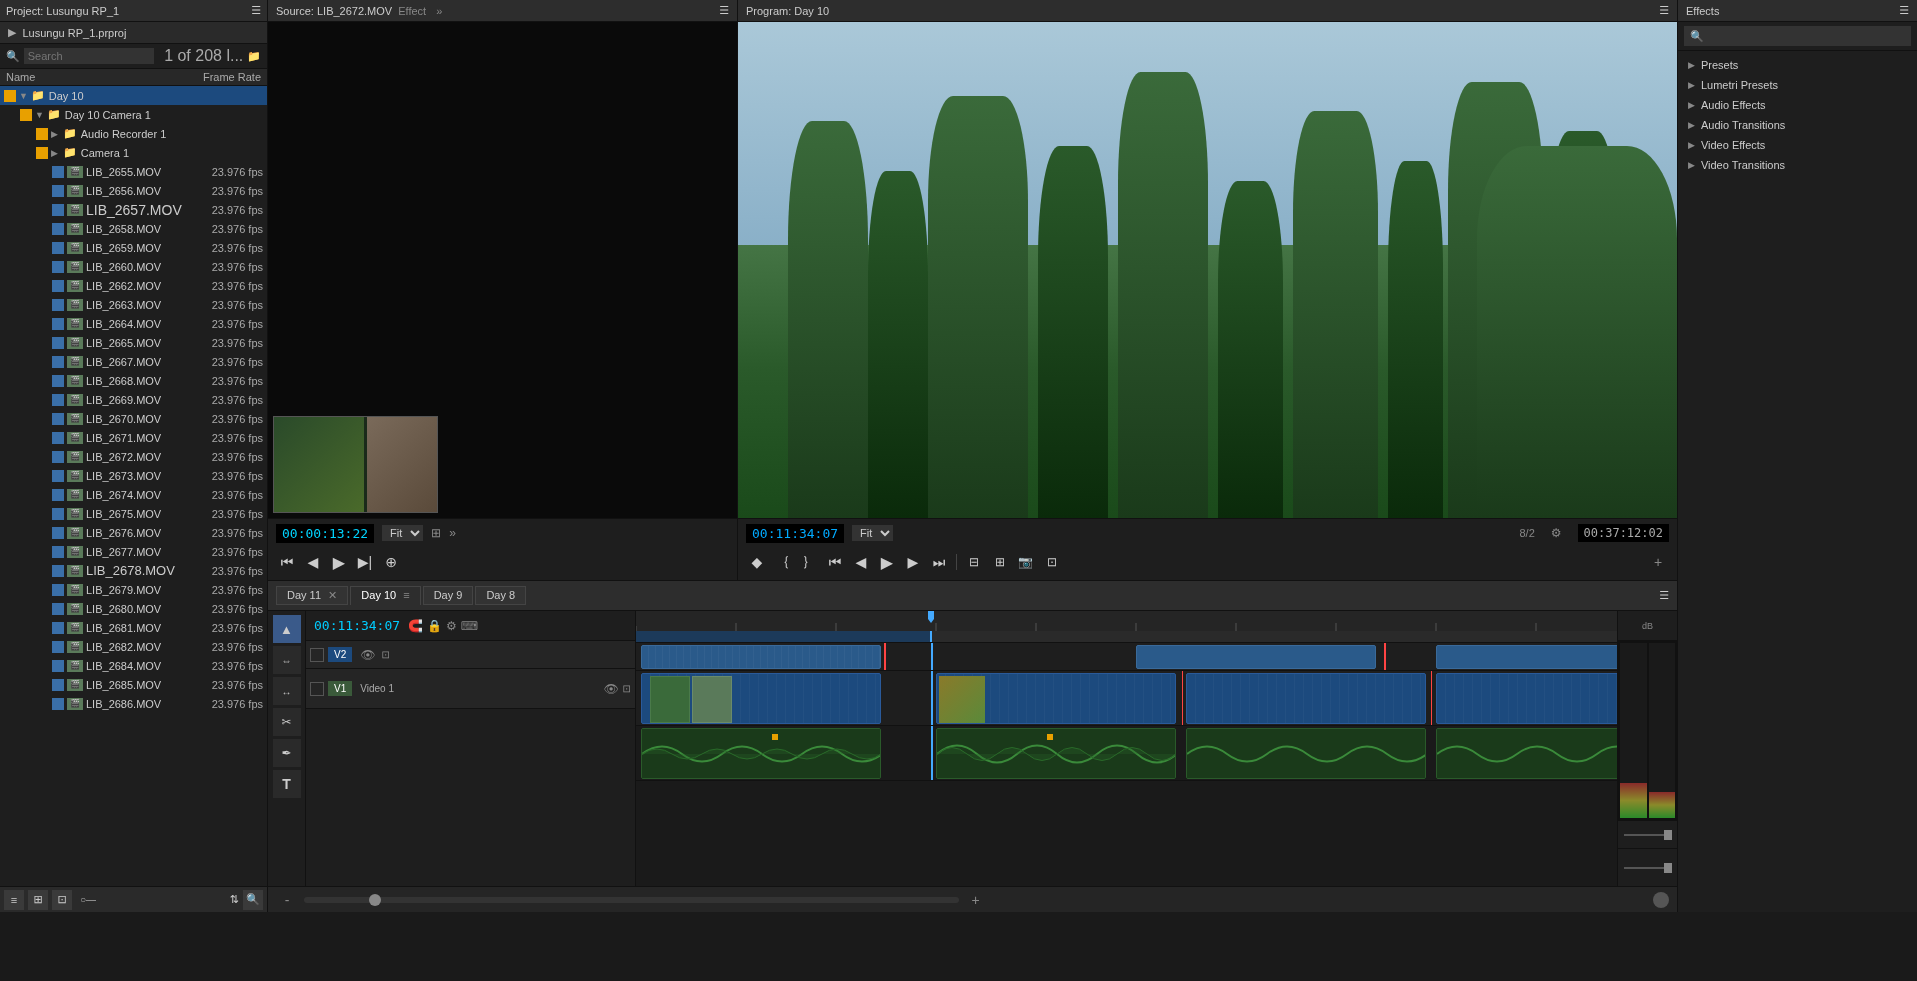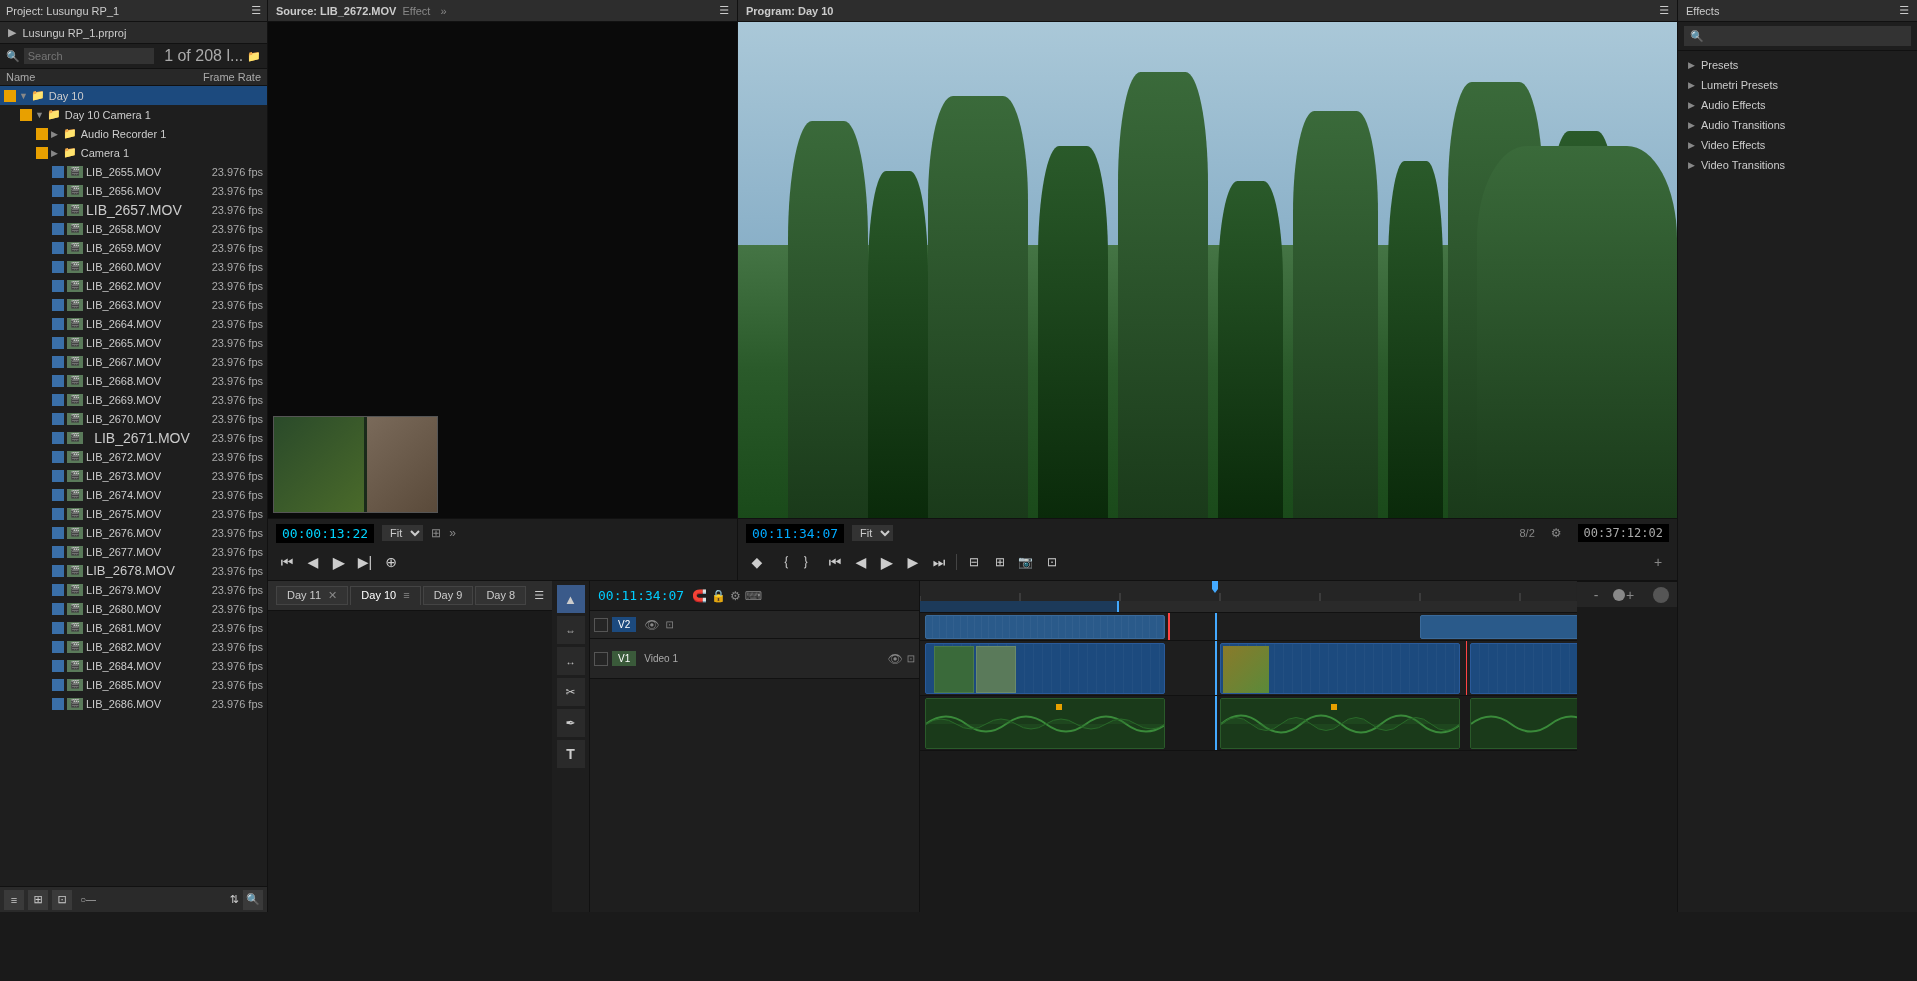--- a/index.html
+++ b/index.html
@@ -141,21 +141,21 @@
       height: 22px;
       background: #2d2d2d;
       display: flex;
       align-items: center;
       padding: 0 8px;
       border-bottom: 1px solid #111;
       font-size: 11px;
       color: #ccc;
       gap: 6px;
     }
-    .monitor-header .title { font-weight: 700; }
+    .monitor-header .title { font-weight: 400; }
 
     .video-area {
       flex: 1;
       background: #0a0a0a;
       position: relative;
       overflow: hidden;
     }
 
     
     .program-video {
@@ -212,21 +212,21 @@
       display: flex;
       align-items: center;
       justify-content: center;
     }
 
     
     .timeline-panel {
       flex: 1;
       background: #1a1a1a;
       display: flex;
-      flex-direction: row;
+      flex-direction: column;
       border-top: 1px solid #111;
       min-height: 0;
     }
     .timeline-header {
       height: 30px;
       background: #2d2d2d;
       display: flex;
       align-items: center;
       padding: 0 8px;
       border-bottom: 1px solid #111;
@@ -586,21 +586,21 @@
           </div>
           <div style="display: flex; align-items: center; padding: 2px 4px 2px 52px; cursor: pointer; height: 19px; font-size: 11px; color: rgb(204, 204, 204);">
             <span style="width: 12px; height: 12px; background: rgb(58, 111, 168); flex-shrink: 0; margin-right: 3px; display: inline-block;"></span>
             <span style="width: 16px; height: 12px; background: rgb(90, 122, 90); flex-shrink: 0; margin-right: 3px; display: inline-flex; align-items: center; justify-content: center; font-size: 8px; color: rgb(255, 255, 255);">🎬</span>
             <span style="flex: 1 1 0%; white-space: nowrap; overflow: hidden; text-overflow: ellipsis; font-size: 11px;">LIB_2670.MOV</span>
             <span style="width: 65px; text-align: right; font-size: 11px; color: rgb(170, 170, 170);">23.976 fps</span>
           </div>
           <div style="display: flex; align-items: center; padding: 2px 4px 2px 52px; cursor: pointer; height: 19px; font-size: 11px; color: rgb(204, 204, 204);">
             <span style="width: 12px; height: 12px; background: rgb(58, 111, 168); flex-shrink: 0; margin-right: 3px; display: inline-block;"></span>
             <span style="width: 16px; height: 12px; background: rgb(90, 122, 90); flex-shrink: 0; margin-right: 3px; display: inline-flex; align-items: center; justify-content: center; font-size: 8px; color: rgb(255, 255, 255);">🎬</span>
-            <span style="flex: 1 1 0%; white-space: nowrap; overflow: hidden; text-overflow: ellipsis; font-size: 14px; text-align: center;">LIB_2671.MOV</span>
+            <span style="flex: 1 1 0%; white-space: nowrap; overflow: hidden; text-overflow: ellipsis; font-size: 11px;">LIB_2671.MOV</span>
             <span style="width: 65px; text-align: right; font-size: 11px; color: rgb(170, 170, 170);">23.976 fps</span>
           </div>
           <div style="display: flex; align-items: center; padding: 2px 4px 2px 52px; cursor: pointer; height: 19px; font-size: 11px; color: rgb(204, 204, 204);">
             <span style="width: 12px; height: 12px; background: rgb(58, 111, 168); flex-shrink: 0; margin-right: 3px; display: inline-block;"></span>
             <span style="width: 16px; height: 12px; background: rgb(90, 122, 90); flex-shrink: 0; margin-right: 3px; display: inline-flex; align-items: center; justify-content: center; font-size: 8px; color: rgb(255, 255, 255);">🎬</span>
             <span style="flex: 1 1 0%; white-space: nowrap; overflow: hidden; text-overflow: ellipsis; font-size: 11px;">LIB_2672.MOV</span>
             <span style="width: 65px; text-align: right; font-size: 11px; color: rgb(170, 170, 170);">23.976 fps</span>
           </div>
           <div style="display: flex; align-items: center; padding: 2px 4px 2px 52px; cursor: pointer; height: 19px; font-size: 11px; color: rgb(204, 204, 204);">
             <span style="width: 12px; height: 12px; background: rgb(58, 111, 168); flex-shrink: 0; margin-right: 3px; display: inline-block;"></span>
@@ -945,20 +945,46 @@
               <div style="position:absolute; left:800px; top:2px; height:51px; width:200px; background:#1a3a1a; border:1px solid #2a5a2a; border-radius:2px; overflow:hidden;">
                 <svg width="100%" height="51" xmlns="http://www.w3.org/2000/svg">
                   <rect width="100%" height="100%" fill="#1a3a1a"></rect>
                   <path d="M0,25 Q20,10 40,25 Q60,40 80,25 Q100,10 120,25 Q140,40 160,25 Q180,10 200,25" stroke="#3a8a3a" stroke-width="2" fill="none"></path>
                 </svg>
               </div>
             </div>
 
           </div>
 
+          <div style="width:60px; background:#1a1a1a; border-left:1px solid #111; display:flex; flex-direction:column; flex-shrink:0; overflow:hidden;">
+
+            <div style="height:30px; background:#1e1e1e; border-bottom:1px solid #111; display:flex; align-items:center; justify-content:center; font-size:9px; color:#888;">dB</div>
+            <div style="flex:1; position:relative; display:flex; gap:2px; padding:2px; background:#111;">
+
+              <div style="flex:1; background:#1a1a1a; position:relative; display:flex; flex-direction:column; justify-content:flex-end;">
+                <div style="width:100%; height:20%; background:linear-gradient(to top, #2a8a2a, #8a8a2a, #8a2a2a);"></div>
+              </div>
+
+              <div style="flex:1; background:#1a1a1a; position:relative; display:flex; flex-direction:column; justify-content:flex-end;">
+                <div style="width:100%; height:15%; background:linear-gradient(to top, #2a8a2a, #8a8a2a, #8a2a2a);"></div>
+              </div>
+
+            </div>
+
+            <div style="height:28px; background:#1e1e1e; border-top:1px solid #111; display:flex; align-items:center; justify-content:center;">
+              <div style="width:48px; height:2px; background:#555; position:relative;">
+                <div style="position:absolute; right:0; top:-4px; width:8px; height:10px; background:#888; cursor:pointer;"></div>
+              </div>
+            </div>
+            <div style="height:38px; background:#1e1e1e; border-top:1px solid #111; display:flex; align-items:center; justify-content:center;">
+              <div style="width:48px; height:2px; background:#555; position:relative;">
+                <div style="position:absolute; right:0; top:-4px; width:8px; height:10px; background:#888; cursor:pointer;"></div>
+              </div>
+            </div>
+          </div>
 
         </div>
 
         <div class="tl-bottom-bar">
           <button class="play-btn" style="font-size:14px; color:#888;">-</button>
           <div style="flex:1; height:6px; background:#333; border-radius:3px; position:relative;">
             <div style="position:absolute; left:10%; top:-3px; width:12px; height:12px; background:#888; border-radius:50%; cursor:pointer;"></div>
           </div>
           <button class="play-btn" style="font-size:14px; color:#888;">+</button>
           <span style="flex:1;"></span>

